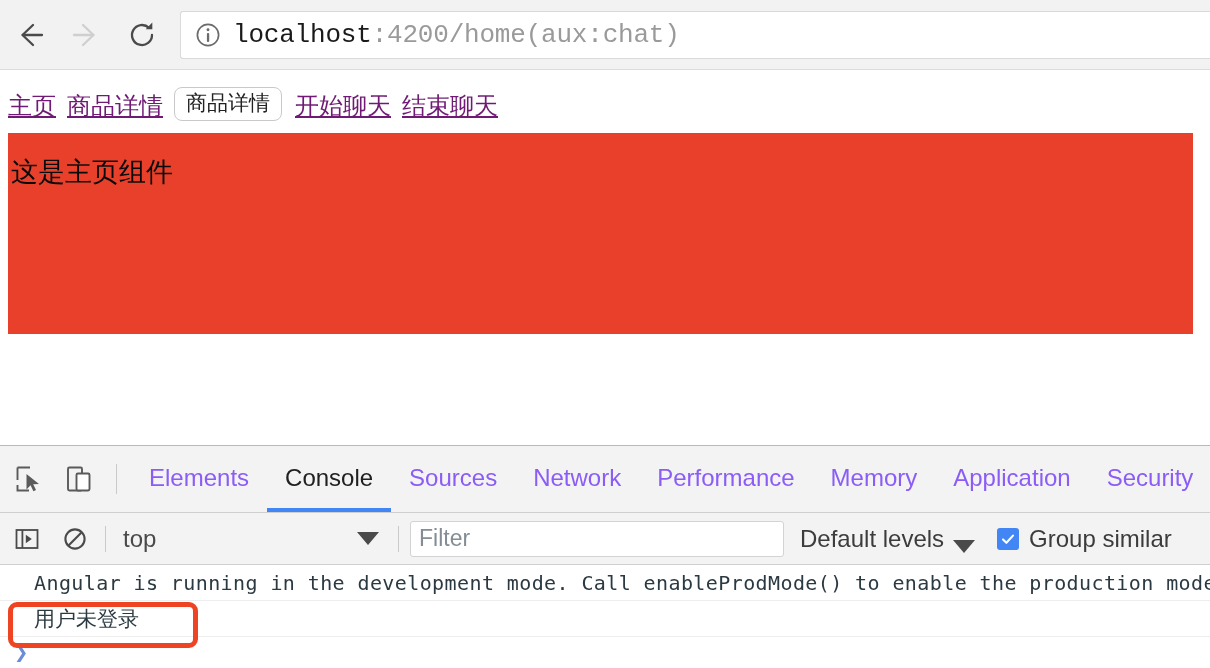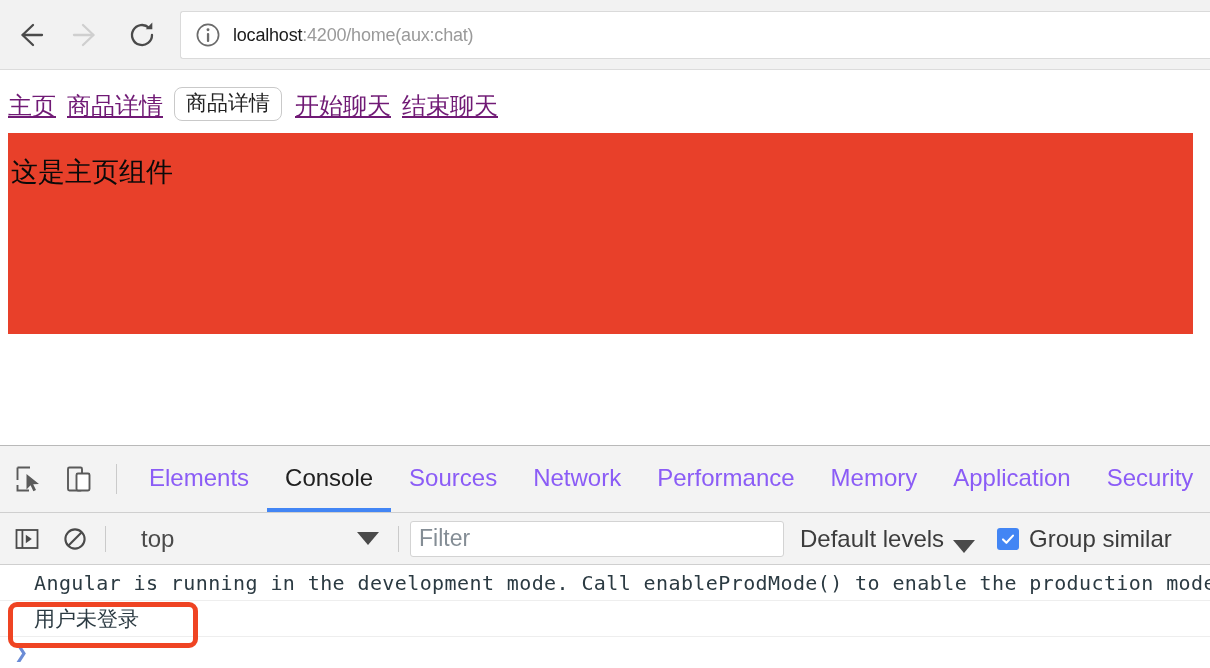--- a/index.html
+++ b/index.html
@@ -52,22 +52,22 @@
     padding-left: 14px;
   }
   #page-info-icon {
     width: 26px;
     height: 26px;
     flex: 0 0 26px;
     margin-right: 12px;
     cursor: pointer;
   }
   #omnibox-url {
-    font-family: Liberation Sans, sans-serif;
-    font-size: 18px;
+    font-family: Liberation Mono, monospace;
+    font-size: 26px;
     color: #9a9a9a;
     white-space: nowrap;
     letter-spacing: -0.2px;
   }
   #omnibox-url .host {
     color: #1a1a1a;
   }
 
   
   #page-content {
@@ -217,21 +217,21 @@
     align-items: center;
     width: 270px;
     height: 36px;
     cursor: pointer;
     flex: 0 0 auto;
   }
   #context-selector-label {
     font-family: "Liberation Sans", sans-serif;
     font-size: 24px;
     color: #4a4a4a;
-    margin-left: 24px;
+    margin-left: 6px;
     flex: 1 1 auto;
   }
   .caret-down {
     width: 0; height: 0;
     border-left: 11px solid transparent;
     border-right: 11px solid transparent;
     border-top: 13px solid #4a4a4a;
     flex: 0 0 auto;
     margin-right: 8px;
   }

